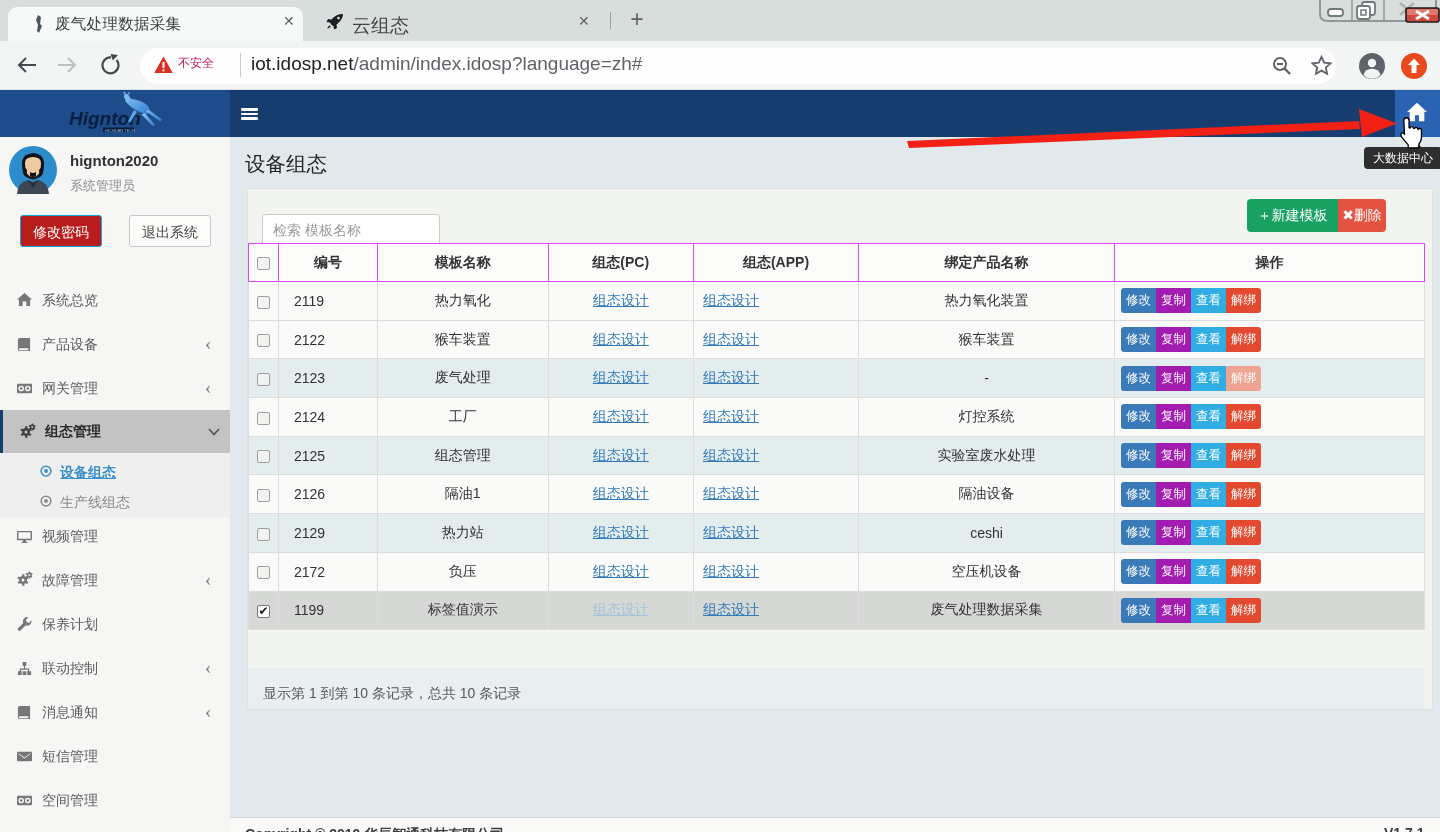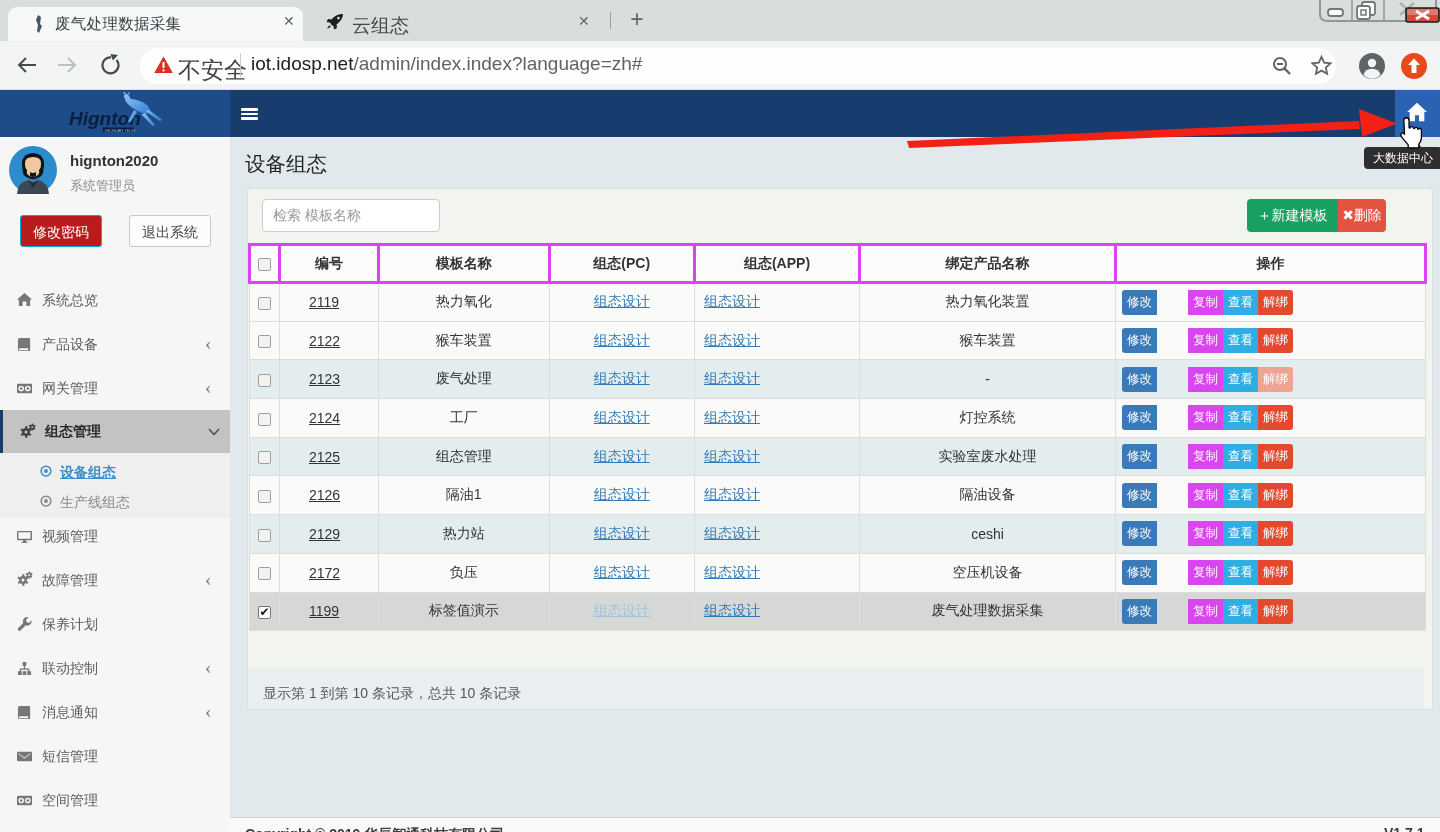--- a/index.html
+++ b/index.html
@@ -11,21 +11,21 @@
 #tabbar { left:0; top:0; width:1440px; height:41px; background:#d7dedc; }
 #tab1 { left:8px; top:7px; width:295px; height:34px; background:#f7f9f8; border-radius:9px 9px 0 0; }
 #tab1 .title { position:absolute; left:47px; top:7px; font-size:15.5px; color:#3c4043; letter-spacing:0.3px; }
 .tabx { font-size:14px; color:#5f6368; }
 #tab2title { left:352px; top:13px; font-size:19px; color:#44484b; }
 #newtab { left:626px; top:8px; width:22px; height:22px; color:#5f6368; font-size:23px; line-height:23px; font-weight:300; text-align:center; }
 #tabdivider { left:610px; top:12px; width:1px; height:17px; background:#9aa0a3; }
 
 #addrbar { left:0; top:41px; width:1440px; height:49px; background:#f3f5f4; border-bottom:1px solid #dfe1e0; }
 #pill { left:140px; top:48px; width:1196px; height:36px; background:#fdfefd; border-radius:18px; }
-#warntxt { left:178px; top:55px; font-size:23px; color:#404040;font-family:Liberation Serif, serif; }
+#warntxt { left:178px; top:55px; font-size:12px; color:#be185d;font-family:Liberation Serif, serif; }
 #urldiv { left:240px; top:53px; width:1px; height:24px; background:#c8cbcd; }
 #urltxt { left:251px; top:53px; font-size:19px; color:#202124; }
 #urltxt .path { color:#5f6368; }
 
 #navbar { left:0; top:90px; width:1440px; height:47px; background:#173d6f; }
 #logoarea { left:0; top:90px; width:230px; height:47px; background:#1e4b89; }
 #homebtn { left:1395px; top:90px; width:45px; height:47px; background:#2a63b2; }
 .hbar { position:absolute; left:241px; width:17px; height:2.6px; background:#fff; border-radius:1px; }
 
 #sidebar { left:0; top:137px; width:230px; height:695px; background:#f6f6f4; }
@@ -40,42 +40,42 @@
 .micon { position:absolute; left:17px; top:15px; width:15px; height:15px; }
 #mactive { top:410px; height:43px; background:#c3c3c3; border-left:3px solid #173d6f; }
 #mactive .mlabel { color:#2b2b2b; font-weight:bold; }
 #msub { top:453px; height:65px; background:#efefef; }
 .subitem { position:absolute; left:0; width:230px; height:32px; }
 .sublabel { position:absolute; left:60px; top:8px; font-size:14px; }
 
 #content { left:230px; top:137px; width:1210px; height:680px; background:#e1e9ec; }
 #pagetitle { left:245px; top:150px; font-size:20.5px; color:#252525; }
 #box { left:247px; top:188px; width:1186px; height:522px; background:#f2f4ef; border:1px solid #d9e0e1; border-radius:3px; }
-#searchbox { left:262px; top:199px; width:178px; height:33px; background:#fff; border:1px solid #ccc; border-radius:4px; }
+#searchbox { left:262px; top:214px; width:178px; height:33px; background:#fff; border:1px solid #ccc; border-radius:4px; }
 #searchbox span { position:absolute; left:10px; top:7px; font-size:14px; color:#999; }
 #btnnew { left:1247px; top:199px; width:91px; height:33px; background:#18a160; border-radius:4px 0 0 4px; color:#fff; font-size:14px; text-align:center; line-height:33px; }
 #btndel { left:1338px; top:199px; width:48px; height:33px; background:#e45340; border-radius:0 4px 4px 0; color:#fff; font-size:14px; text-align:center; line-height:33px; }
 #recstrip { left:248px; top:668px; width:1176px; height:41px; background:#e9eff1; }
 #rectxt { left:263px; top:685px; font-size:14px; color:#555; }
 
 #tbl { left:248px; top:243px; border-collapse:collapse; table-layout:fixed; width:1176px; font-size:14px; color:#333; }
-#tbl th { border:3px solid #d946ef; height:38px; font-size:14px; color:#333; text-align:center; background:#fbfcf9; font-weight:bold; }
+#tbl th { border:1px solid #d946ef; height:38px; font-size:14px; color:#333; text-align:center; background:#fbfcf9; font-weight:bold; }
 #tbl td { border:1px solid #ddd; height:38.7px; padding:0; }
 #tbl tr.odd td { background:#fafaf8; }
 #tbl tr.even td { background:#e4edee; }
 #tbl tr.sel td { background:#d6d8d6; }
-#tbl td.num { padding-left:29px;text-decoration:underline; }
+#tbl td.num { padding-left:15px; }
 td.ctr, th { text-align:center; }
 #tbl td.appl { padding-left:9px; }
 a.lnk { color:#337ab7; text-decoration:underline; }
 a.faded { color:#a3c3dc; }
 #tbl td.act { padding-left:6px; }
 .bg { display:inline-block; height:25px; line-height:25px; padding:0 5px; color:#fff; font-size:12.5px; vertical-align:middle; }
 .b-edit { background:#3a7ab8; border-radius:3px 0 0 3px; }
-.b-copy { background:#d946ef;margin-left:31px; }
+.b-copy { background:#a21caf; }
 .b-view { background:#30aee3; }
 .b-unb { background:#e2492f; border-radius:0 3px 3px 0; }
 .b-unb.dis { background:#efa493; }
 
 #footer { left:230px; top:817px; width:1210px; height:15px; background:#f9faf7; border-top:1px solid #cfd4d6; }
 #copyr { left:245px; top:826px; font-size:14px; font-weight:bold; color:#3c3c3c; }
 #ver { left:1384px; top:825px; font-size:14px; font-weight:bold; color:#3c3c3c; }
 
 #tooltip { left:1364px; top:147px; width:78px; height:22px; background:#2e2e2e; border-radius:4px; color:#fff; font-size:12px; text-align:center; line-height:22px; }
 #tipcaret { left:1410px; top:141px; width:0; height:0; border-left:6px solid transparent; border-right:6px solid transparent; border-bottom:7px solid #2e2e2e; }
@@ -93,21 +93,21 @@
 <div class="abs tabx" style="left:283px; top:13px;">✕</div>
 <div class="abs" id="tab2title">云组态</div>
 <div class="abs tabx" style="left:578px; top:13px;">✕</div>
 <div class="abs" id="tabdivider"></div>
 <div class="abs" id="newtab">+</div>
 
 <div class="abs" id="addrbar"></div>
 <div class="abs" id="pill"></div>
 <div class="abs" id="warntxt">不安全</div>
 <div class="abs" id="urldiv"></div>
-<div class="abs" id="urltxt">iot.idosp.net<span class="path">/admin/index.index?language=zh#</span></div>
+<div class="abs" id="urltxt">iot.idosp.net<span class="path">/admin/index.idosp?language=zh#</span></div>
 
 <div class="abs" id="navbar"></div>
 <div class="abs" id="logoarea"></div>
 <div class="abs hbar" style="top:108px;"></div>
 <div class="abs hbar" style="top:112.6px;"></div>
 <div class="abs hbar" style="top:117.2px;"></div>
 <div class="abs" id="homebtn"></div>
 
 <div class="abs" id="sidebar"></div>
 <div class="abs" id="uname">hignton2020</div>

